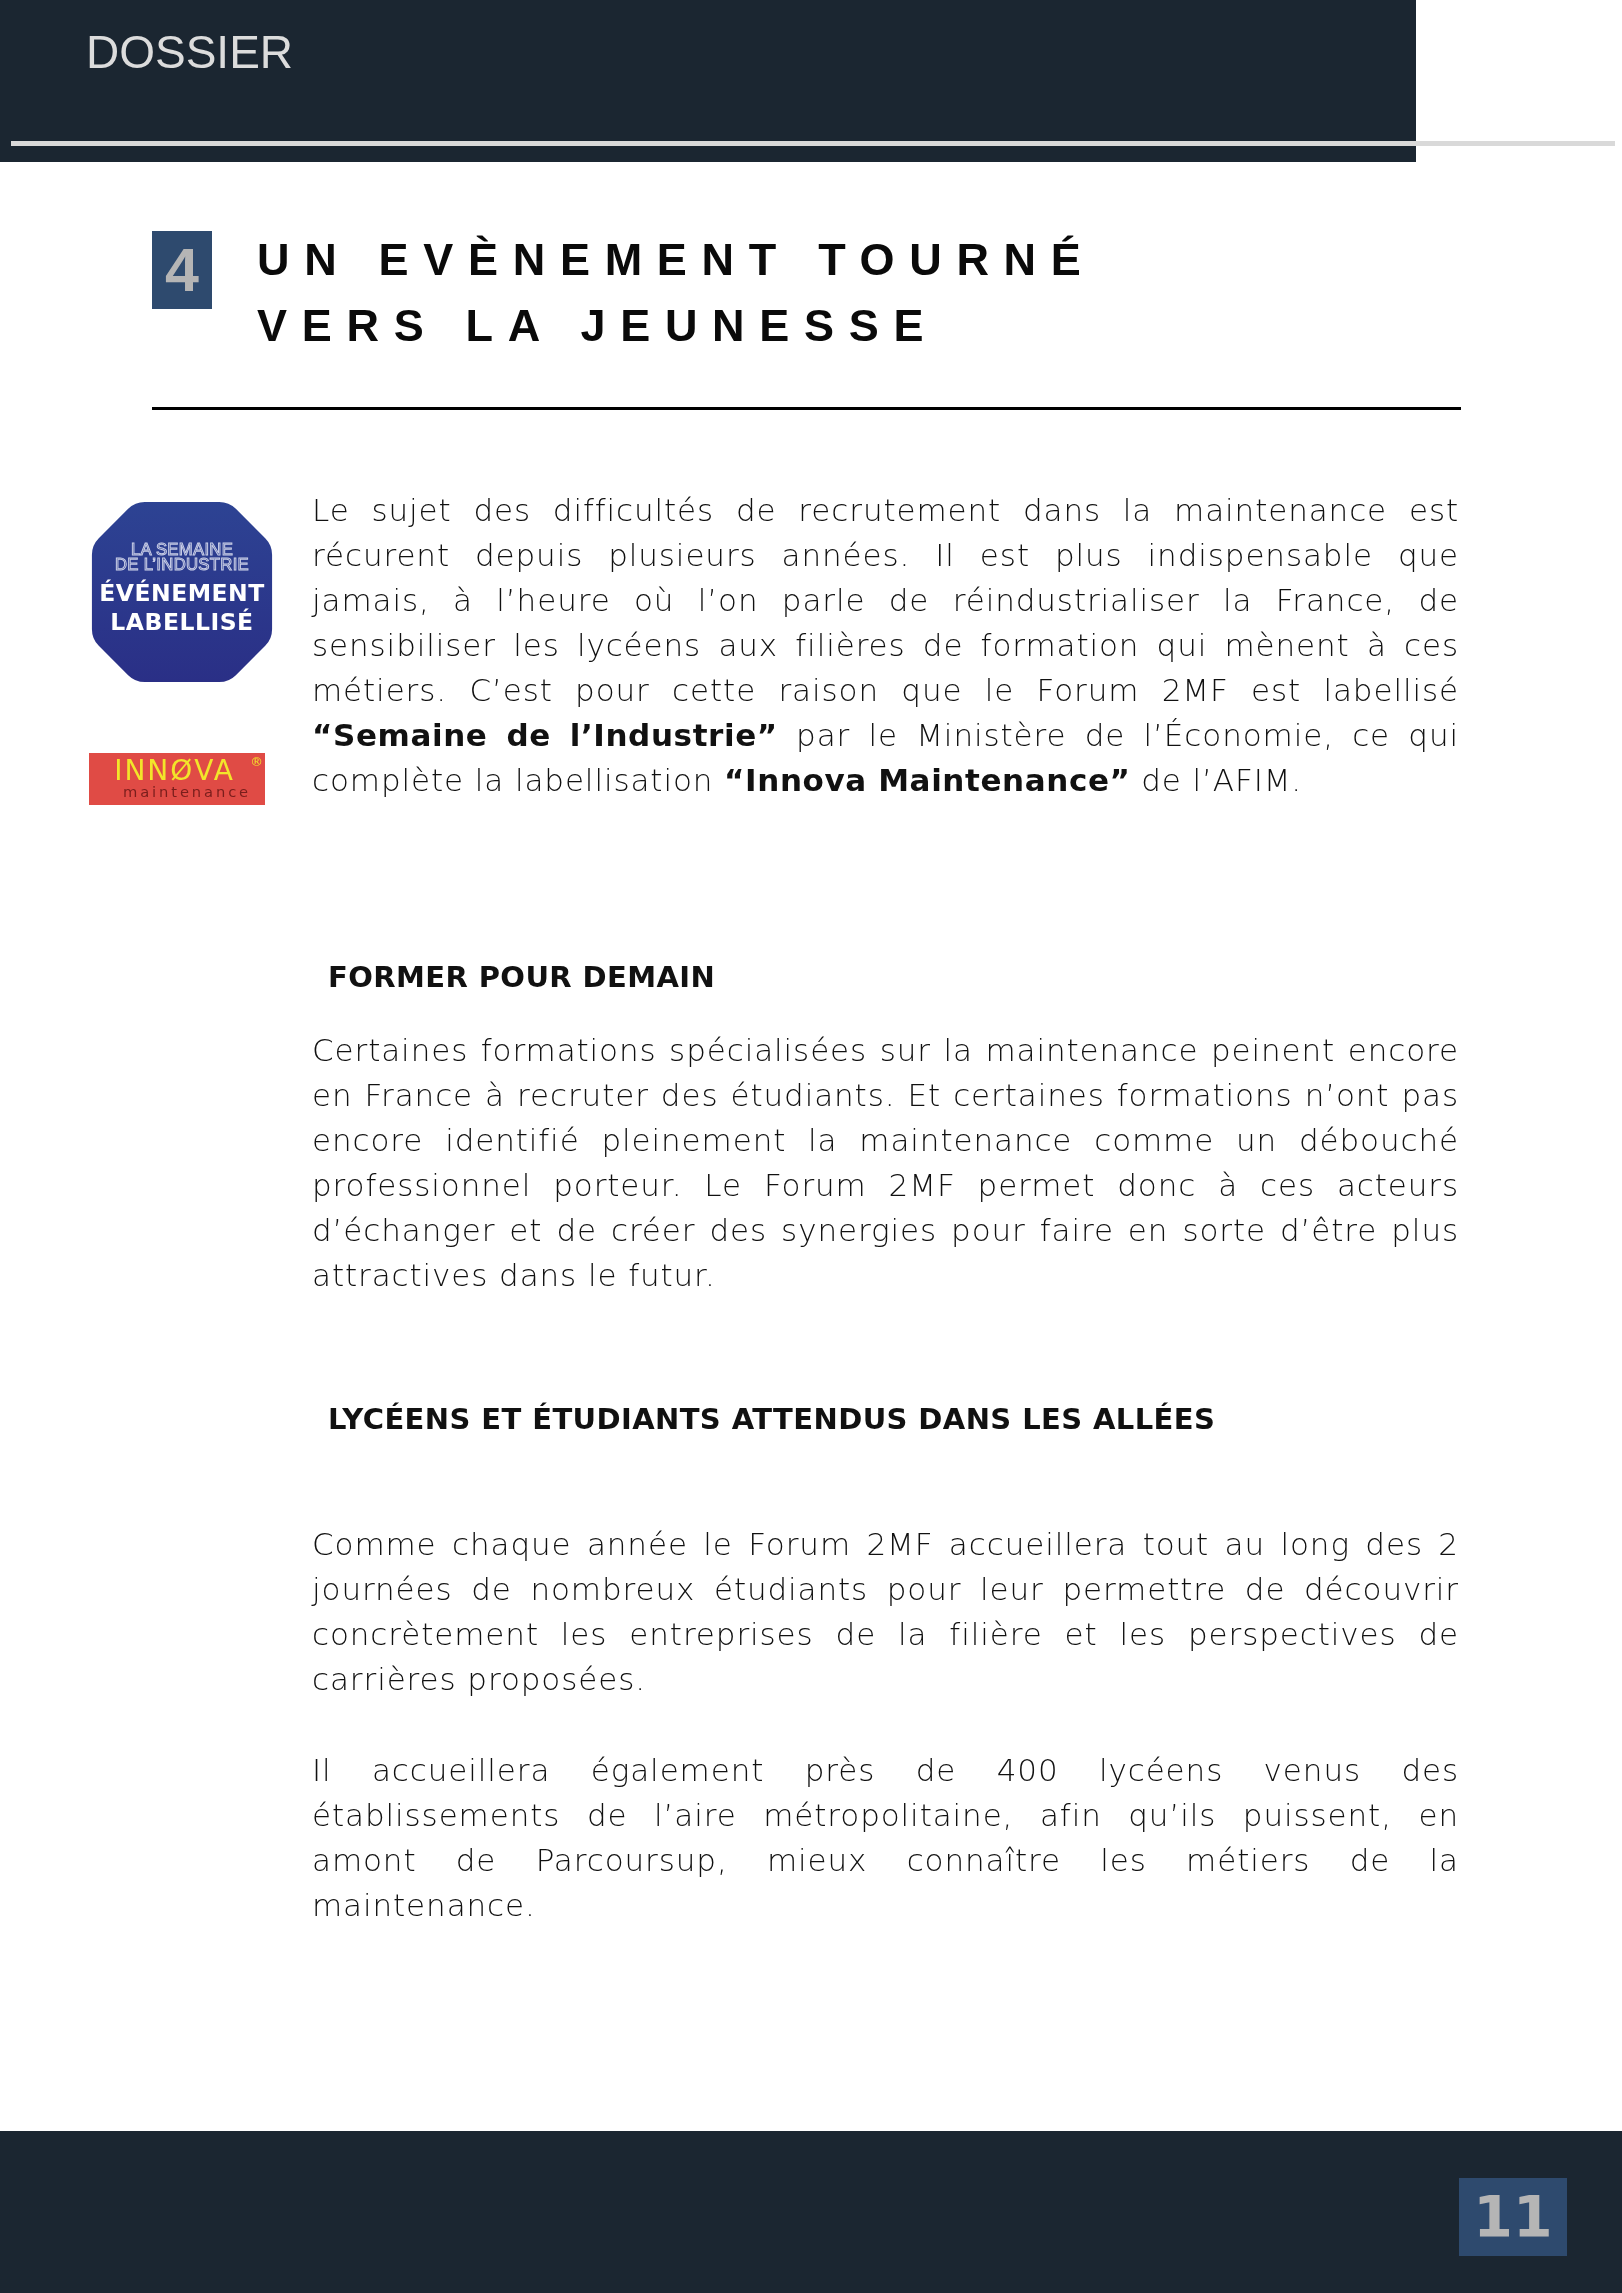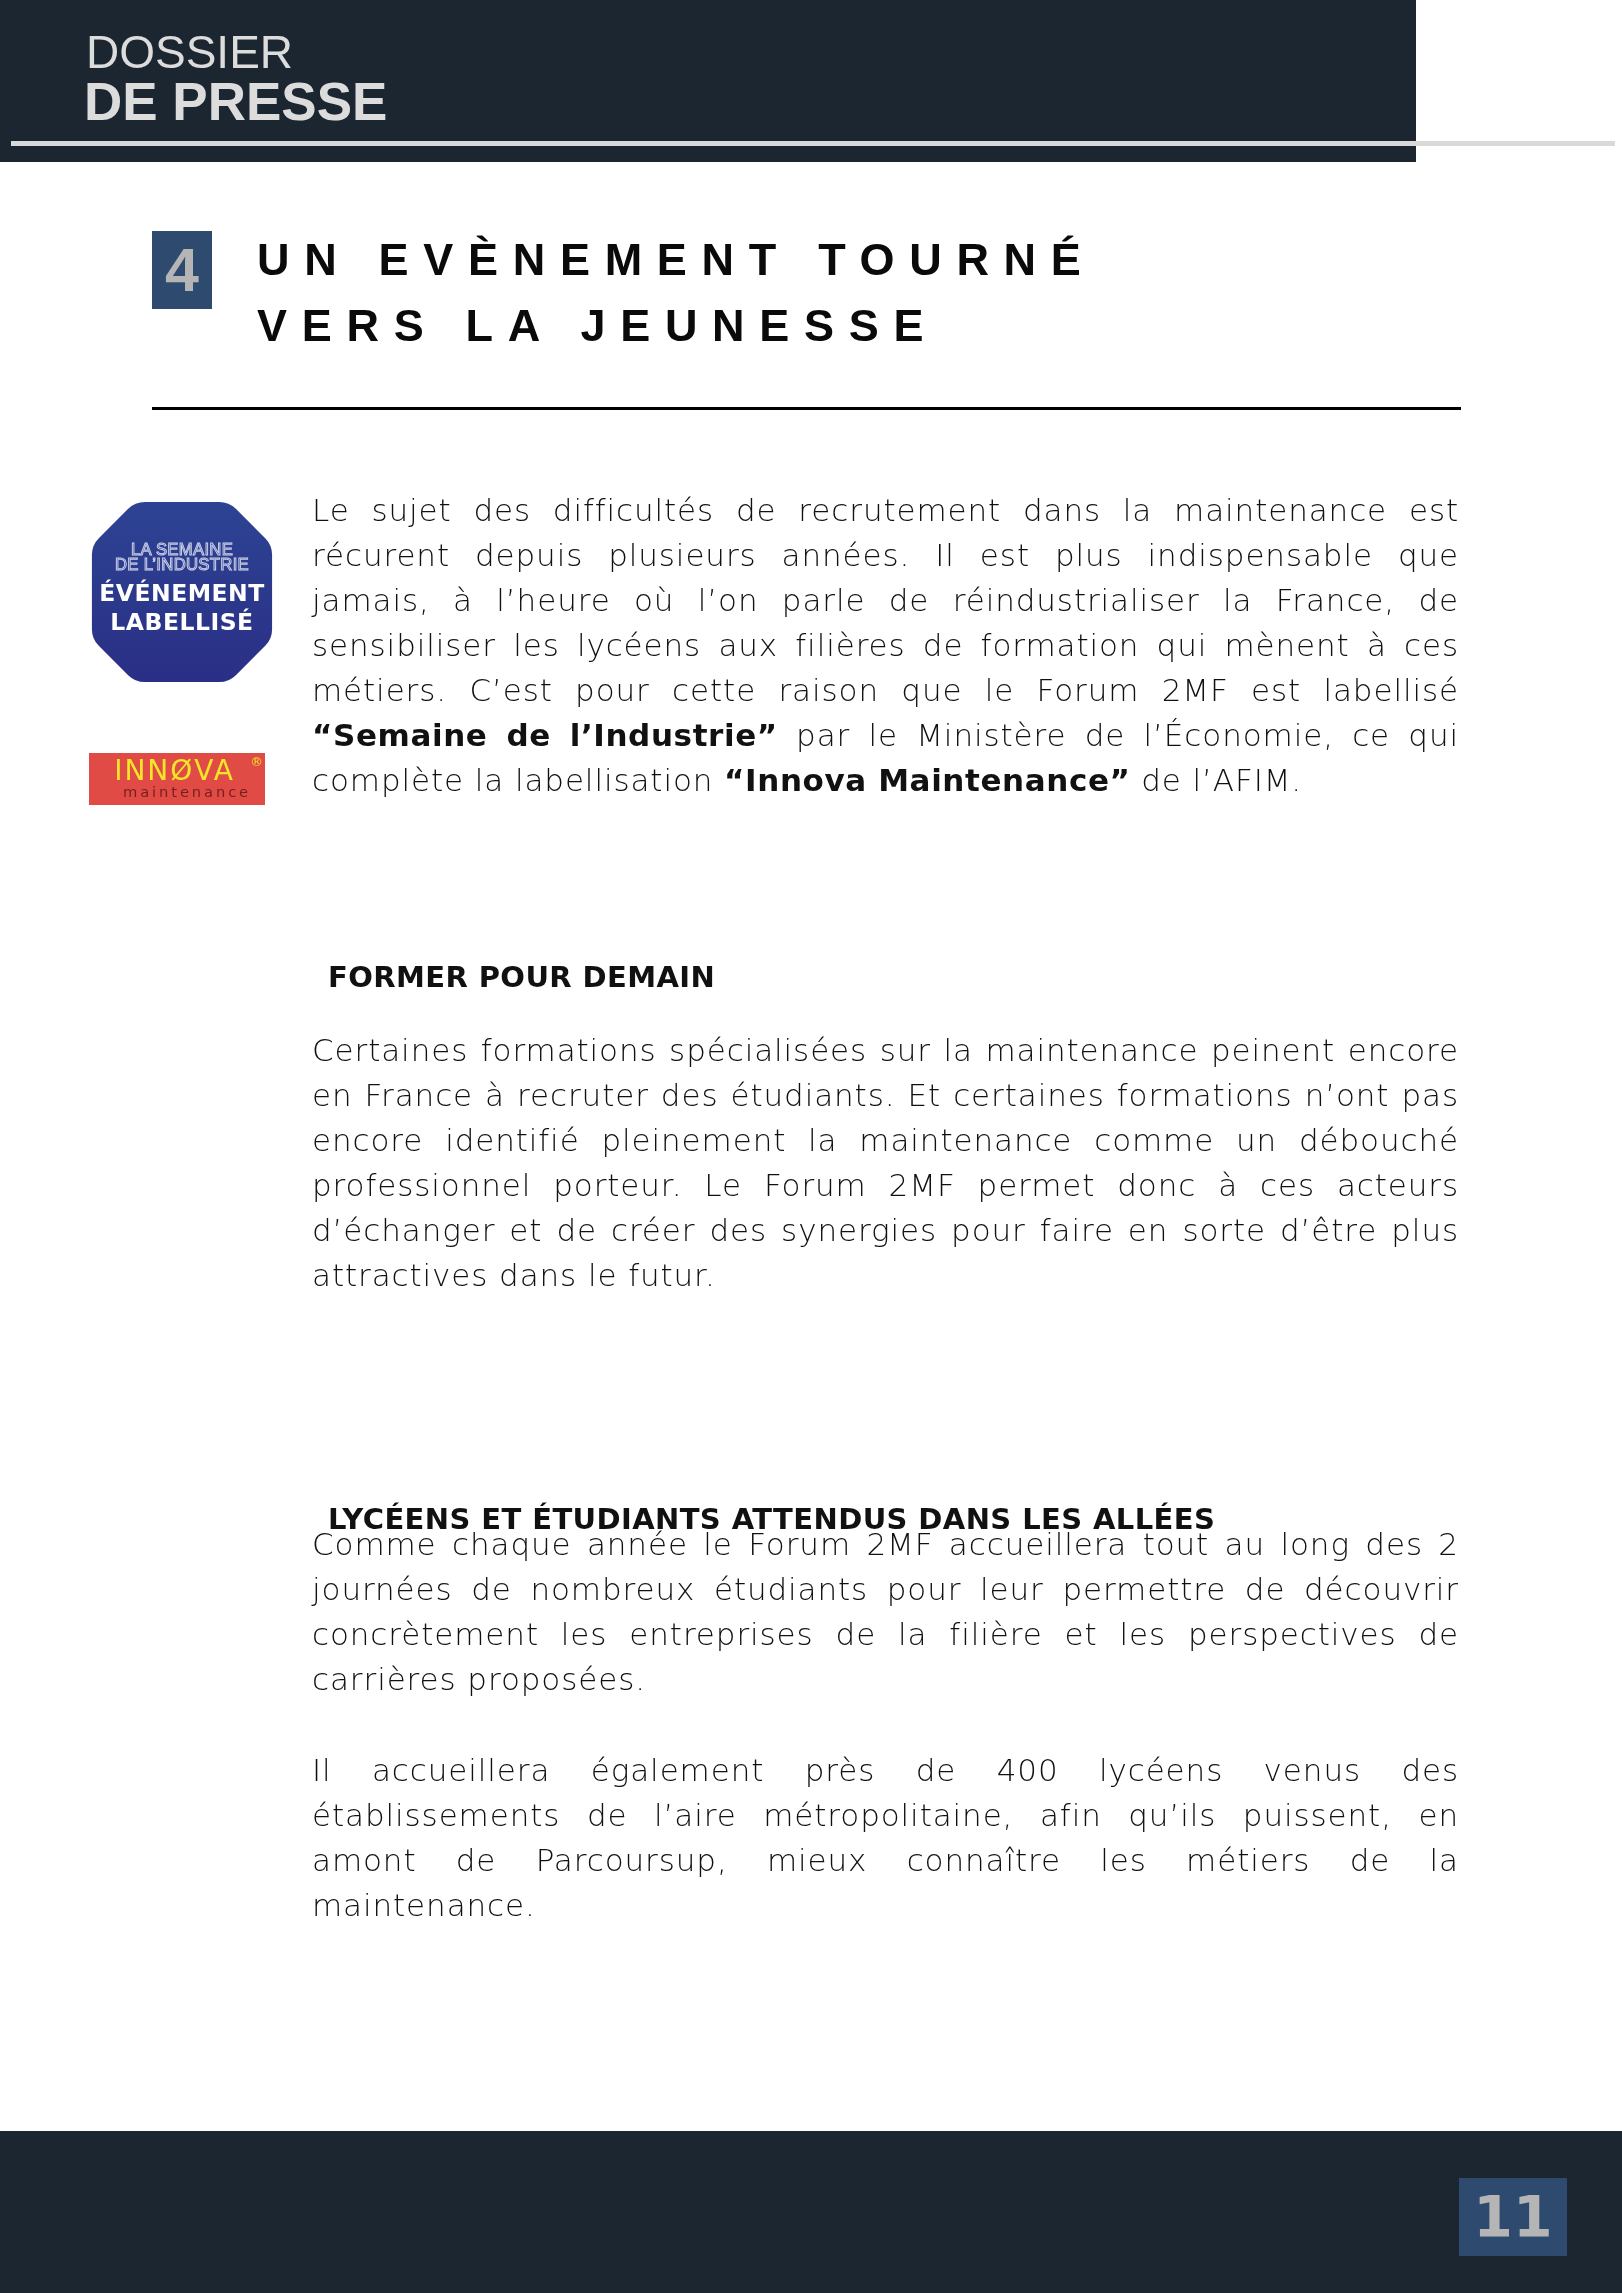--- a/index.html
+++ b/index.html
@@ -111,21 +111,20 @@
     background:#2e4a6e; color:#b5b5b5;
     font-family:"DejaVu Sans", sans-serif; font-weight:bold;
     font-size:57px; line-height:78px; text-align:center;
   }
 </style>
 </head>
 <body>
 
 <div class="header">
   <div class="brand-top">DOSSIER</div>
-  <div class="brand-bottom">DE PRESSE</div>
   <div class="header-rule"></div>
 
 </div>
 
 <div class="section-num">4</div>
 <div class="section-title">
   <div>UN EVÈNEMENT TOURNÉ</div>
   <div>VERS LA JEUNESSE</div>
 </div>
 <div class="title-rule"></div>
@@ -156,21 +155,21 @@
   <p class="para"><span>Le sujet des difficultés de recrutement dans la maintenance est récurent depuis plusieurs années. Il est plus indispensable que jamais, à l’heure où l’on parle de réindustrialiser la France, de sensibiliser les lycéens aux filières de formation qui mènent à ces métiers. C’est pour cette raison que le Forum 2MF est labellisé </span><b>“Semaine de l’Industrie”</b><span> par le Ministère de l’Économie, ce qui complète la labellisation </span><b>“Innova Maintenance”</b><span> de l’AFIM.</span></p>
 </div>
 
 <div class="col" style="top:942px;">
   <h2 class="subhead">FORMER POUR DEMAIN</h2>
 </div>
 <div class="col" style="top:1028px;">
   <p class="para">Certaines formations spécialisées sur la maintenance peinent encore en France à recruter des étudiants. Et certaines formations n’ont pas encore identifié pleinement la maintenance comme un débouché professionnel porteur. Le Forum 2MF permet donc à ces acteurs d’échanger et de créer des synergies pour faire en sorte d’être plus attractives dans le futur.</p>
 </div>
 
-<div class="col" style="top:1484px;">
+<div class="col" style="top:1384px;">
   <h2 class="subhead">LYCÉENS ET ÉTUDIANTS ATTENDUS DANS LES ALLÉES</h2>
 </div>
 <div class="col" style="top:1522px;">
   <p class="para">Comme chaque année le Forum 2MF accueillera tout au long des 2 journées de nombreux étudiants pour leur permettre de découvrir concrètement les entreprises de la filière et les perspectives de carrières proposées.</p>
 </div>
 <div class="col" style="top:1748px;">
   <p class="para">Il accueillera également près de 400 lycéens venus des établissements de l’aire métropolitaine, afin qu’ils puissent, en amont de Parcoursup, mieux connaître les métiers de la maintenance.</p>
 </div>
 
 <div class="footer">

